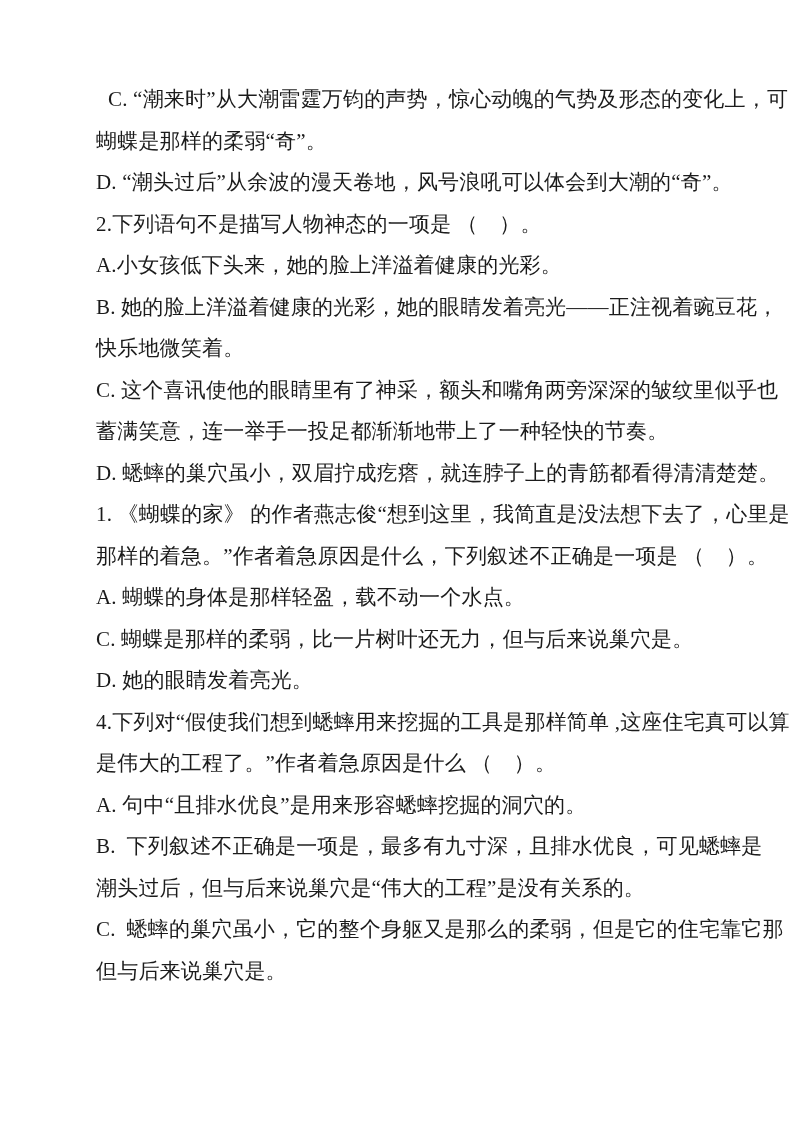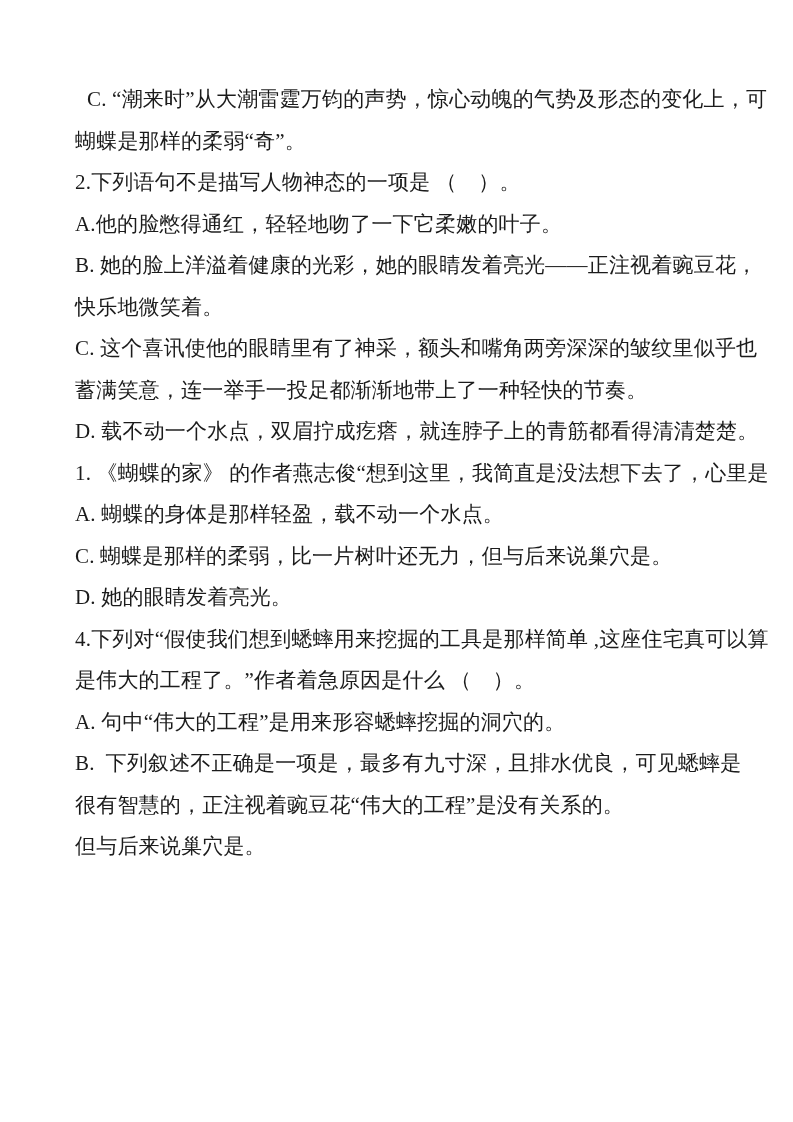--- a/index.html
+++ b/index.html
@@ -21,43 +21,47 @@
     top: 79px;
     left: 75px;
     width: 660px;
   }
   .line {
     white-space: pre;
     font-size: 21px;
     height: 41.5px;
     line-height: 41.5px;
     letter-spacing: 0.2px;
+    margin-left: 21px;
   }
   .ind {
     padding-left: 12px;
   }
 </style>
 </head>
 <body>
 
 <div class="page">
   <div class="content">
     <div class="line ind">C. “潮来时”从大潮雷霆万钧的声势，惊心动魄的气势及形态的变化上，可</div>
     <div class="line">蝴蝶是那样的柔弱“奇”。</div>
+    <div class="line">D. “潮头过后”从余波的漫天卷地，风号浪吼可以体会到大潮的“奇”。</div>
     <div class="line">2.下列语句不是描写人物神态的一项是 （　）。</div>
-    <div class="line">A.他的脸憋得通红，轻轻地吻了一下它柔嫩的叶子。</div>
+    <div class="line">A.小女孩低下头来，她的脸上洋溢着健康的光彩。</div>
     <div class="line">B. 她的脸上洋溢着健康的光彩，她的眼睛发着亮光——正注视着豌豆花，</div>
     <div class="line">快乐地微笑着。</div>
     <div class="line">C. 这个喜讯使他的眼睛里有了神采，额头和嘴角两旁深深的皱纹里似乎也</div>
     <div class="line">蓄满笑意，连一举手一投足都渐渐地带上了一种轻快的节奏。</div>
-    <div class="line">D. 载不动一个水点，双眉拧成疙瘩，就连脖子上的青筋都看得清清楚楚。</div>
+    <div class="line">D. 蟋蟀的巢穴虽小，双眉拧成疙瘩，就连脖子上的青筋都看得清清楚楚。</div>
     <div class="line">1. 《蝴蝶的家》 的作者燕志俊“想到这里，我简直是没法想下去了，心里是</div>
+    <div class="line">那样的着急。”作者着急原因是什么，下列叙述不正确是一项是 （　）。</div>
     <div class="line">A. 蝴蝶的身体是那样轻盈，载不动一个水点。</div>
     <div class="line">C. 蝴蝶是那样的柔弱，比一片树叶还无力，但与后来说巢穴是。</div>
     <div class="line">D. 她的眼睛发着亮光。</div>
     <div class="line">4.下列对“假使我们想到蟋蟀用来挖掘的工具是那样简单 ,这座住宅真可以算</div>
     <div class="line">是伟大的工程了。”作者着急原因是什么 （　）。</div>
-    <div class="line">A. 句中“伟大的工程”是用来形容蟋蟀挖掘的洞穴的。</div>
+    <div class="line">A. 句中“且排水优良”是用来形容蟋蟀挖掘的洞穴的。</div>
     <div class="line">B.  下列叙述不正确是一项是，最多有九寸深，且排水优良，可见蟋蟀是</div>
-    <div class="line">很有智慧的，正注视着豌豆花“伟大的工程”是没有关系的。</div>
+    <div class="line">潮头过后，但与后来说巢穴是“伟大的工程”是没有关系的。</div>
+    <div class="line">C.  蟋蟀的巢穴虽小，它的整个身躯又是那么的柔弱，但是它的住宅靠它那</div>
     <div class="line">但与后来说巢穴是。</div>
   </div>
 </div>
 
 </body></html>

